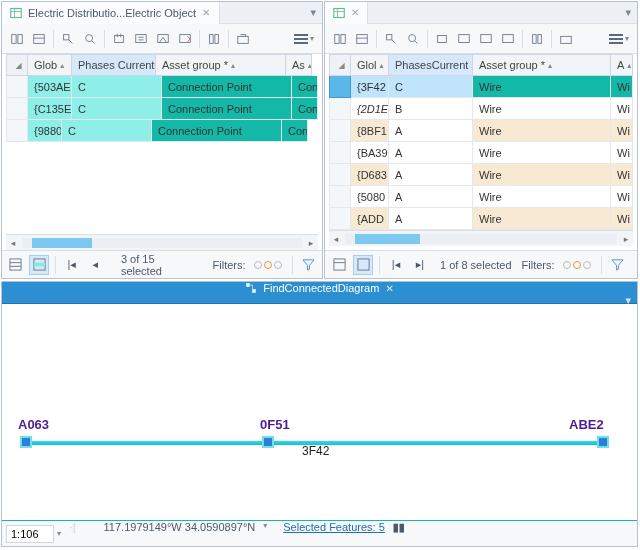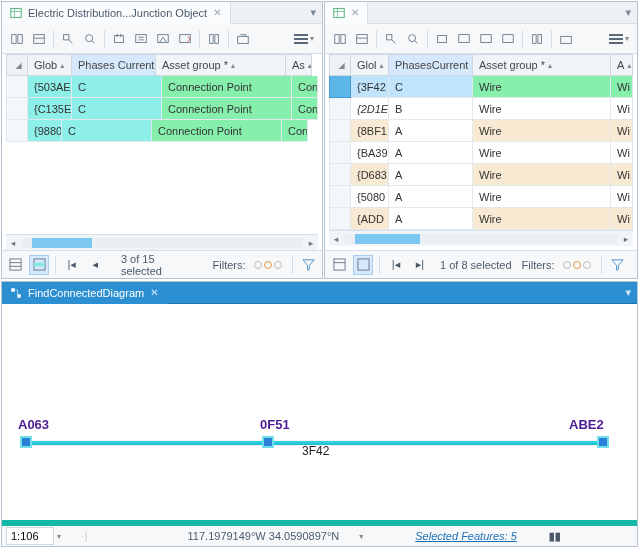--- a/index.html
+++ b/index.html
@@ -24,65 +24,65 @@
   .ghdr { display:flex; height:22px; }
   .ghdr-cell { border:1px solid #cfd8e2; border-left:none; display:flex; align-items:center; padding:0 6px; background:#f2f5f8; color:#444; overflow:hidden; white-space:nowrap; }
   .ghdr-cell:first-child { border-left:1px solid #cfd8e2; background:#eef2f6; width:22px; justify-content:center; }
   .ghdr-cell .tri { font-size:8px; color:#888; margin-left:3px; }
   .ghdr-active { background:#d6e8fb !important; }
   .grow { display:flex; height:22px; }
   .gcell { border:1px solid #e3e8ee; border-top:none; border-left:none; display:flex; align-items:center; padding:0 6px; overflow:hidden; white-space:nowrap; }
   .gcell:first-child { border-left:1px solid #e3e8ee; background:#f4f7fa; width:22px; }
   .gcell.new { color:#777; font-style:normal; }
   .sel-cyan { background:#8eeee8; }
-  .sel-green { background:#86efac; }
+  .sel-green { background:#14b8a6; }
   .sel-blue-row .gcell:first-child { background:#5db6e8; border-color:#3a9dd8;}
   .sel-blue { background:#bfe4fb; }
   .alt-buff { background:#f7e9d2; }
   .alt-white { background:#fff; }
   .hscroll { display:flex; align-items:center; height:16px; background:#f2f5f8; border-top:1px solid #d7dfe8; }
   .hscroll .arrow { width:14px; text-align:center; color:#777; font-size:9px;}
   .hscroll .track { flex:1; height:10px; background:#ebeff3; position:relative; margin:0 2px; }
   .hscroll .thumb { position:absolute; top:0; height:10px; background:#7cc8f0; }
   .status { display:flex; align-items:center; height:28px; border-top:1px solid #d7dfe8; padding:0 4px; gap:4px; color:#4a5a6a; background:#f7f8fa;}
   .status .sbtn { width:20px; height:20px; display:flex; align-items:center; justify-content:center; }
   .status .sbtn svg { width:13px; height:13px; }
   .status .sep { width:1px; height:18px; background:#d7dfe8; margin:0 2px; }
   .status .filt-ico { display:flex; gap:2px; align-items:center; }
   .filt-ico span { width:8px; height:8px; border-radius:50%; border:1px solid #bbb; }
 
   #diagram-pane { width:637px; height:266px; margin:2px 0 0 1px; border:1px solid #b5c2d0; display:flex; flex-direction:column; background:#fff; }
-  .diag-tab-bar { display:flex; align-items:center; height:22px; background:#2b8fd1; border-bottom:1px solid #1f72aa; }
+  .diag-tab-bar { display:flex; align-items:center; height:22px; background:#2b8fd1; border-bottom:1px solid #1f72aa;flex-direction:column; }
   .diag-tab { display:flex; align-items:center; gap:6px; padding:0 8px; height:22px; background:#2b8fd1; color:#fff; }
   .diag-tab .close { color:#d5ecfb; font-size:10px; }
   .diag-canvas { flex:1; position:relative; background:#fff; overflow:hidden; }
   .wire { position:absolute; top:137px; height:4px; background:linear-gradient(#35d8e5,#1bbcd0); box-shadow:0 0 0 1px rgba(0,0,0,0.05); }
   .node { position:absolute; width:12px; height:12px; background:#2b7fd9; border:2px solid #6fe0ea; top:132px; }
   .nlabel { position:absolute; top:113px; color:#4c1d95; font-weight:bold; font-size:13px; }
   .elabel { position:absolute; top:140px; color:#222; font-size:12px; }
-  .diag-status { display:flex; align-items:center; height:26px; border-top:6px solid #14b8a6; background:#f7f8fa; padding:0 4px; gap:16px; color:#4a5a6a; font-size:11px;}
+  .diag-status { display:flex; height:26px; border-top:1px solid #14b8a6; background:#f7f8fa; padding:0 4px; gap:4px; color:#4a5a6a; font-size:11px;}
   .diag-status .fld { display:flex; align-items:center; gap:3px; }
   .diag-status input { width:48px; height:18px; border:1px solid #cfd8e2; font-size:11px; padding:0 4px; background:#fff;}
   .small-caret { font-size:8px; color:#888; }
-  .linkish { color:#1f6fb5; text-decoration:underline;font-style:italic; }
+  .linkish { color:#1f6fb5; text-decoration:underline; }
 </style>
 </head>
 <body>
 
 <div class="row">
 
   <div id="left-pane" class="pane">
     <div class="tab-bar">
       <div class="tab">
         <span class="tab-icon"><svg viewBox="0 0 16 16">
               <rect x="1" y="2" width="14" height="12" fill="none" stroke="#6b8" stroke-width="1.5"></rect>
               <line x1="1" y1="6" x2="15" y2="6" stroke="#6b8"></line>
               <line x1="6" y1="2" x2="6" y2="14" stroke="#6b8"></line>
             </svg></span>
-        <span>Electric Distribution...Junction Object</span>
+        <span>Electric Distributio...Electric Object</span>
         <span class="close">✕</span>
       </div>
       <span class="dropdown-caret">▾</span>
     </div>
     <div class="toolbar">
       <div class="tbtn">
           <svg viewBox="0 0 16 16">
             <rect x="2" y="3" width="5" height="10" fill="none" stroke="#678"></rect>
             <rect x="9" y="3" width="5" height="10" fill="none" stroke="#678"></rect>
           </svg>

